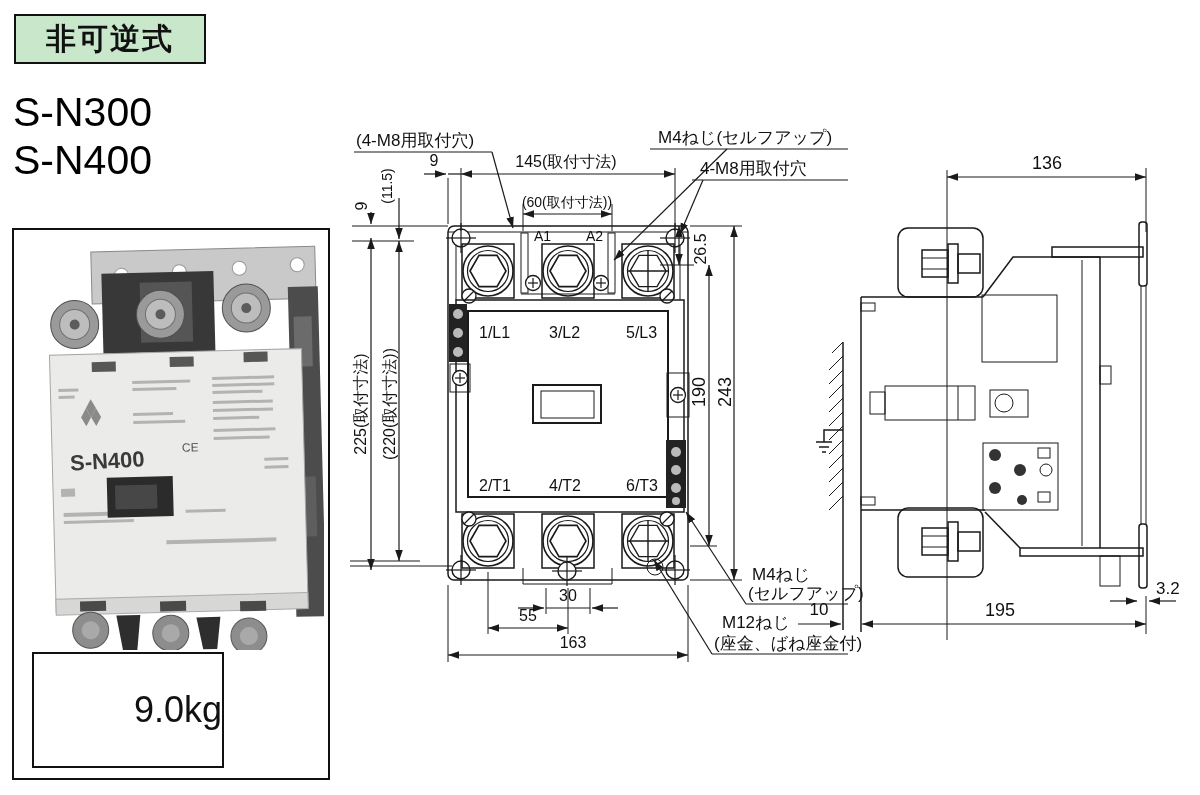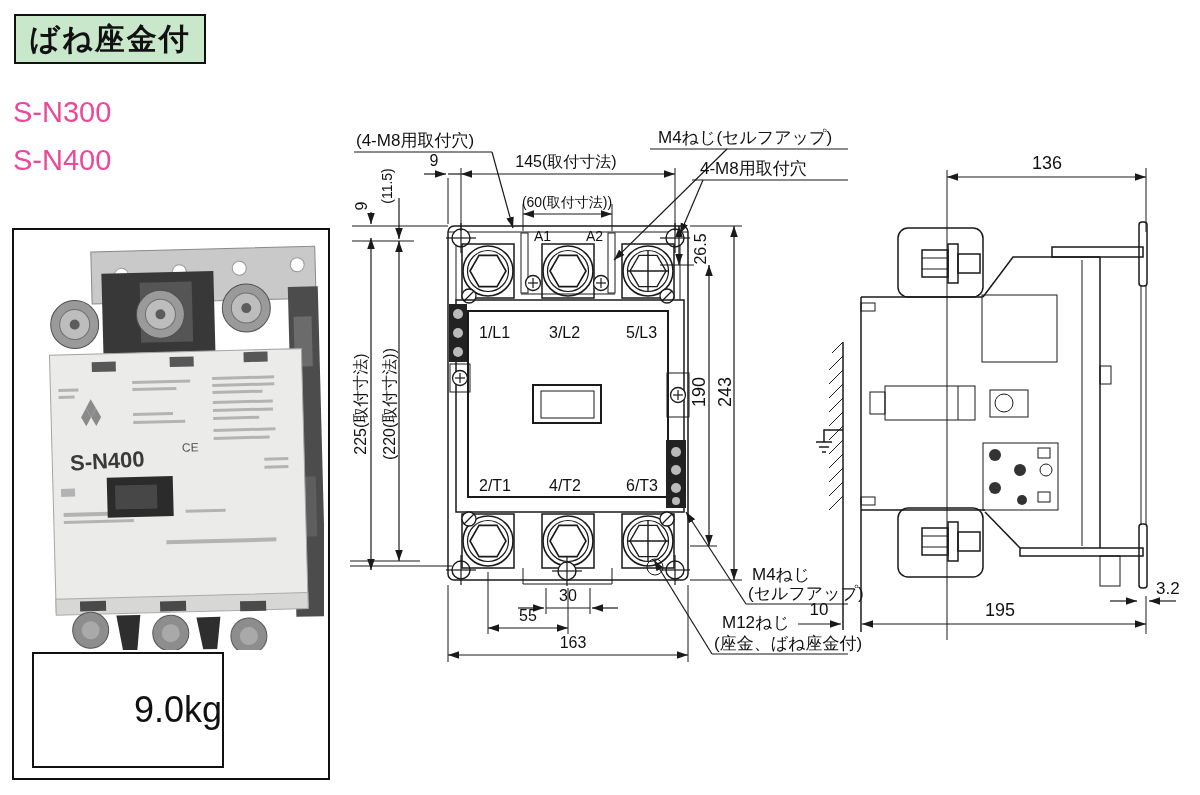--- a/index.html
+++ b/index.html
@@ -1,42 +1,42 @@
 <!DOCTYPE html>
 <html><head>
 <meta charset="utf-8">
 <style>
   html,body{margin:0;padding:0;background:#ffffff;}
   .canvas{position:relative;width:1200px;height:795px;background:#fff;overflow:hidden;
           font-family:"Liberation Sans",sans-serif;color:#111;}
   .badge{position:absolute;left:14px;top:14px;width:188px;height:46px;border:2px solid #111;
          display:flex;align-items:center;justify-content:center;font-size:30px;font-weight:600;
          letter-spacing:2px;}
-  .models{position:absolute;left:13px;top:88px;font-size:29px;line-height:48px;color:#ec4899;}
+  .models{position:absolute;left:13px;top:88px;font-size:41px;line-height:48px;color:#000000;}
   .photo-frame{position:absolute;left:12px;top:228px;width:314px;height:548px;border:2px solid #111;background:#fff;}
   .weight-box{position:absolute;left:18px;top:422px;width:188px;height:112px;border:2px solid #111;
               display:flex;flex-direction:column;align-items:flex-end;justify-content:center;
               font-size:36px;line-height:1.3;}
   svg{position:absolute;left:0;top:0;}
   .ln{fill:none;stroke:#1a1a1a;stroke-width:1.5;}
   .ln2{fill:none;stroke:#1a1a1a;stroke-width:2;}
   .thin{fill:none;stroke:#1a1a1a;stroke-width:1;}
   .dim{fill:none;stroke:#1a1a1a;stroke-width:1.2;}
   .t14{font:14px "Liberation Sans",sans-serif;fill:#111;}
   .t16{font:16px "Liberation Sans",sans-serif;fill:#111;}
   .t17{font:17px "Liberation Sans",sans-serif;fill:#111;}
   .t18{font:18px "Liberation Sans",sans-serif;fill:#111;}
   .mid{text-anchor:middle;}
 </style>
 </head>
 <body>
 
 <div class="canvas">
 
-  <div class="badge" id="badge" style="background: rgb(201, 232, 203);">ばね座金付</div>
+  <div class="badge" id="badge" style="background: rgb(201, 232, 203);">非可逆式</div>
   <div class="models">
     <div>S-N300</div>
     <div>S-N400</div>
   </div>
 
   <div class="photo-frame">
     <svg width="310" height="420" viewBox="0 0 310 420">
       <g transform="rotate(-1.5 160 220)">
 
         <rect x="82" y="20" width="224" height="52" fill="#c9c9c9" stroke="#8a8a8a"></rect>

